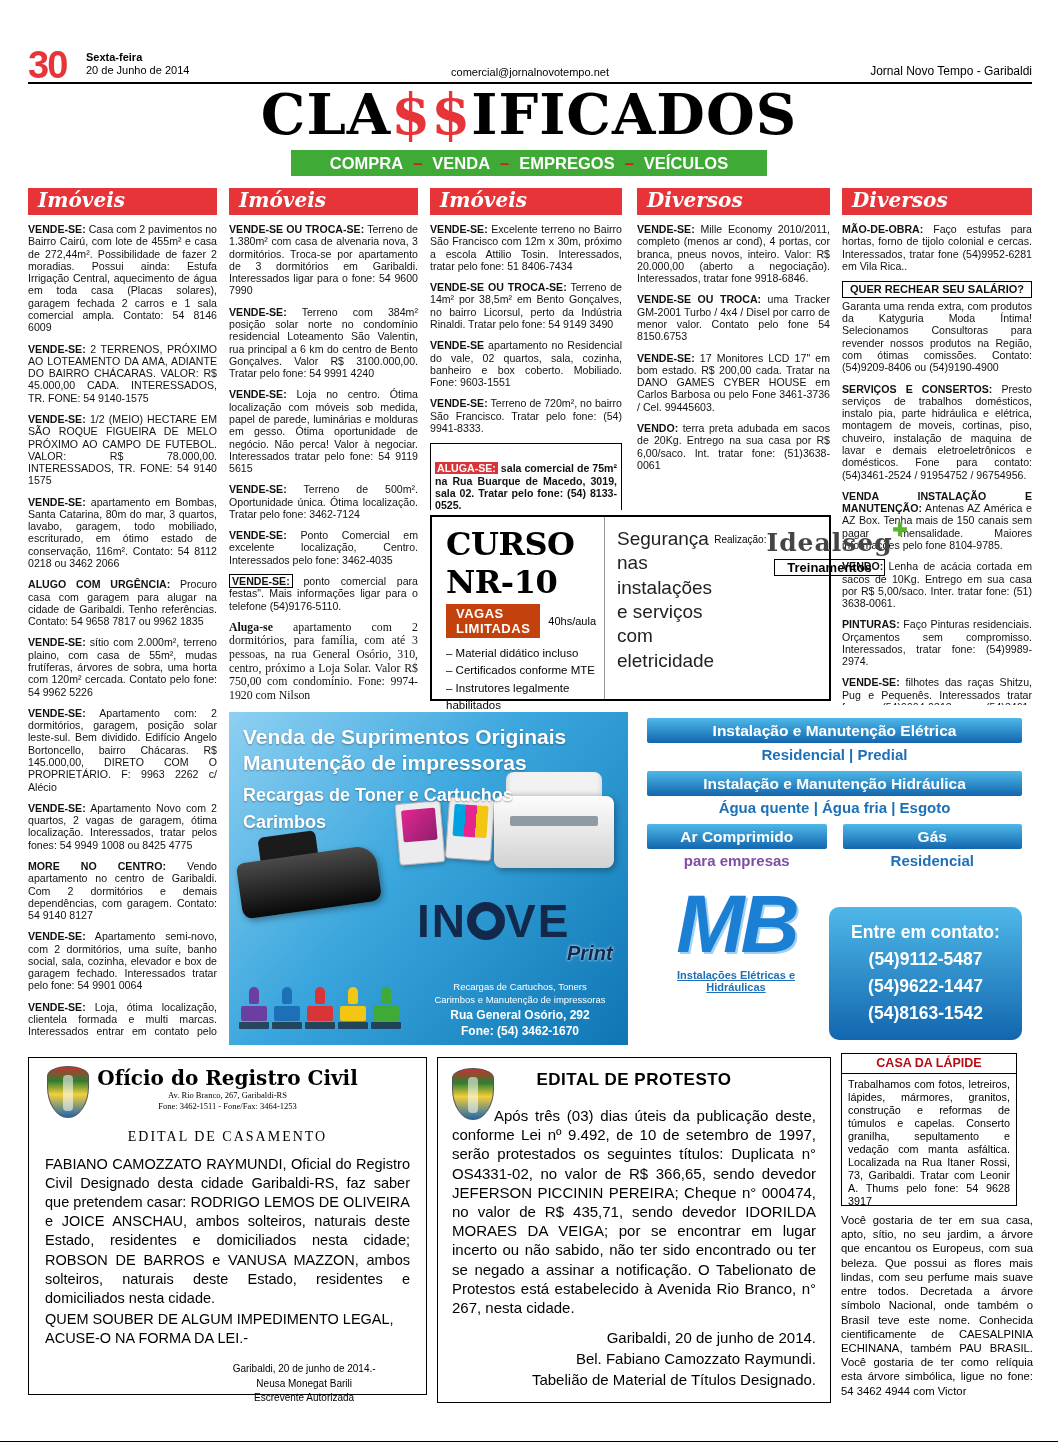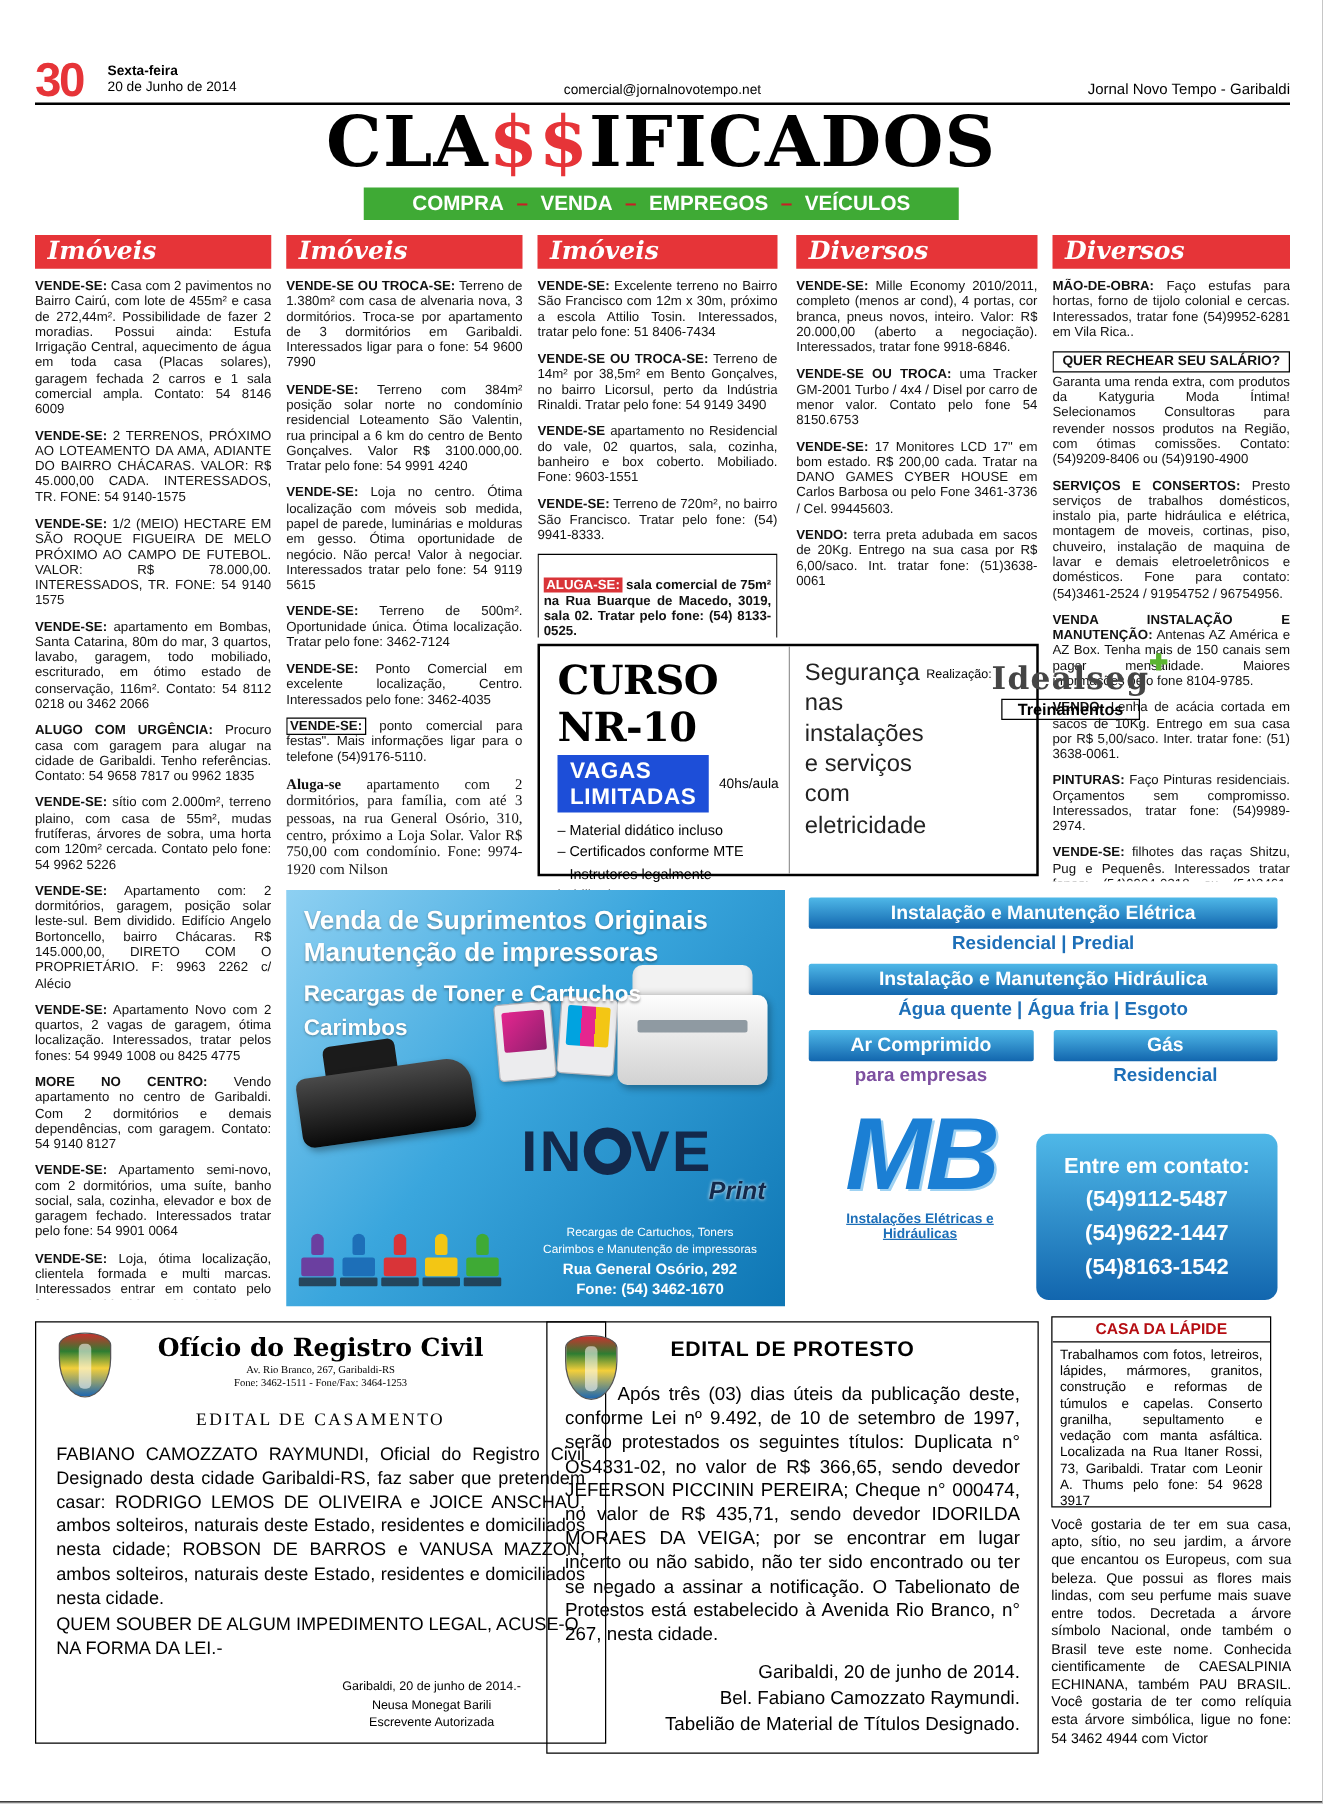--- a/index.html
+++ b/index.html
@@ -35,21 +35,21 @@
   .ad.highlight { border:1.5px solid #000; padding:18px 4px; font-weight:bold; }
   .ad.highlight .lead { background:#d93438; color:#fff; padding:0 2px; }
   .ad.outlined-lead .lead { border:1px solid #000; padding:0 2px; }
   .ad.serif { font-family:"Liberation Serif", serif; font-size:11.8px; line-height:1.15; }
 
   
   .curso { position:absolute; left:430px; top:515px; width:401px; height:186px; border:2px solid #000; display:flex; background:#fff; }
   .curso-left { width:56%; padding:8px 8px 6px 14px; }
   .curso-title { font-family:"DejaVu Serif", serif; font-weight:bold; font-size:32px; letter-spacing:-.5px; }
   .curso-badge-row { display:flex; align-items:center; gap:8px; margin-top:3px; }
-  .vagas { background:#1d4ed8; color:#fff; font-weight:bold; font-size:18px; padding:2px 10px; letter-spacing:.5px; }
+  .vagas { background:#c2410c; color:#fff; font-weight:bold; font-size:13px; padding:2px 10px; letter-spacing:.5px; }
   .hours { font-size:11px; }
   .curso-bullets { margin-top:7px; font-size:11.5px; line-height:1.5; text-align:left; }
   .curso-cta { margin-top:5px; font-weight:bold; font-style:italic; font-size:15px; }
   .curso-info { margin-top:3px; font-size:11.5px; font-weight:bold; line-height:1.35; }
   .curso-right { flex:1; border-left:1px solid #999; padding:10px 10px 8px 12px; display:flex; }
   .curso-claim { font-size:19px; line-height:1.28; color:#222; }
   .realiza { font-size:10px; margin-top:7px; }
   .idealseg-wrap { margin-top:1px; text-align:center; }
   .idealseg { font-family:"DejaVu Serif", serif; font-weight:bold; font-size:25px; color:#454545; letter-spacing:1px; position:relative; display:inline-block; }
   .idealseg .plus { color:#5cb531; font-size:18px; position:absolute; top:-9px; right:-16px; }
@@ -105,21 +105,21 @@
                 text-align:center; padding:12px 4px; font-size:17.5px; line-height:1.55; margin-top:22px; }
 
   
   .crest { width:42px; height:52px; position:relative; overflow:hidden; border:1px solid #555;
            background:linear-gradient(180deg,#c8322e 0%, #2e7d32 28%, #f3cf3a 55%, #1c66b0 100%);
            border-radius:21px 21px 50% 50% / 10px 10px 60% 60%; }
   .crest::after { content:""; position:absolute; left:50%; top:8px; width:10px; height:36px; transform:translateX(-50%);
                   background:rgba(255,255,255,.55); border-radius:4px; }
 
   
-  .registro { position:absolute; left:28px; top:1057px; width:457px; height:338px; border:1px solid #000; padding:8px 16px 6px; }
+  .registro { position:absolute; left:28px; top:1057px; width:399px; height:338px; border:1px solid #000; padding:8px 16px 6px; }
   .reg-head { position:relative; text-align:center; }
   .reg-head .crest { position:absolute; left:2px; top:0; }
   .reg-title { font-family:"DejaVu Serif", serif; font-weight:bold; font-size:20px; }
   .reg-addr { font-size:8.5px; line-height:1.35; font-family:"Liberation Serif", serif; }
   .reg-edital { text-align:center; font-family:"Liberation Serif", serif; font-size:14px; letter-spacing:2px; margin:16px 0 10px; }
   .reg-body, .reg-warn { font-size:14.5px; line-height:1.32; text-align:justify; }
   .reg-warn { margin-top:2px; text-align:left; }
   .reg-sign { margin-top:14px; margin-left:42%; text-align:center; font-size:10px; line-height:1.45; }
 
   .protesto { position:absolute; left:437px; top:1057px; width:394px; height:346px; border:1.5px solid #000; padding:10px 14px; }

